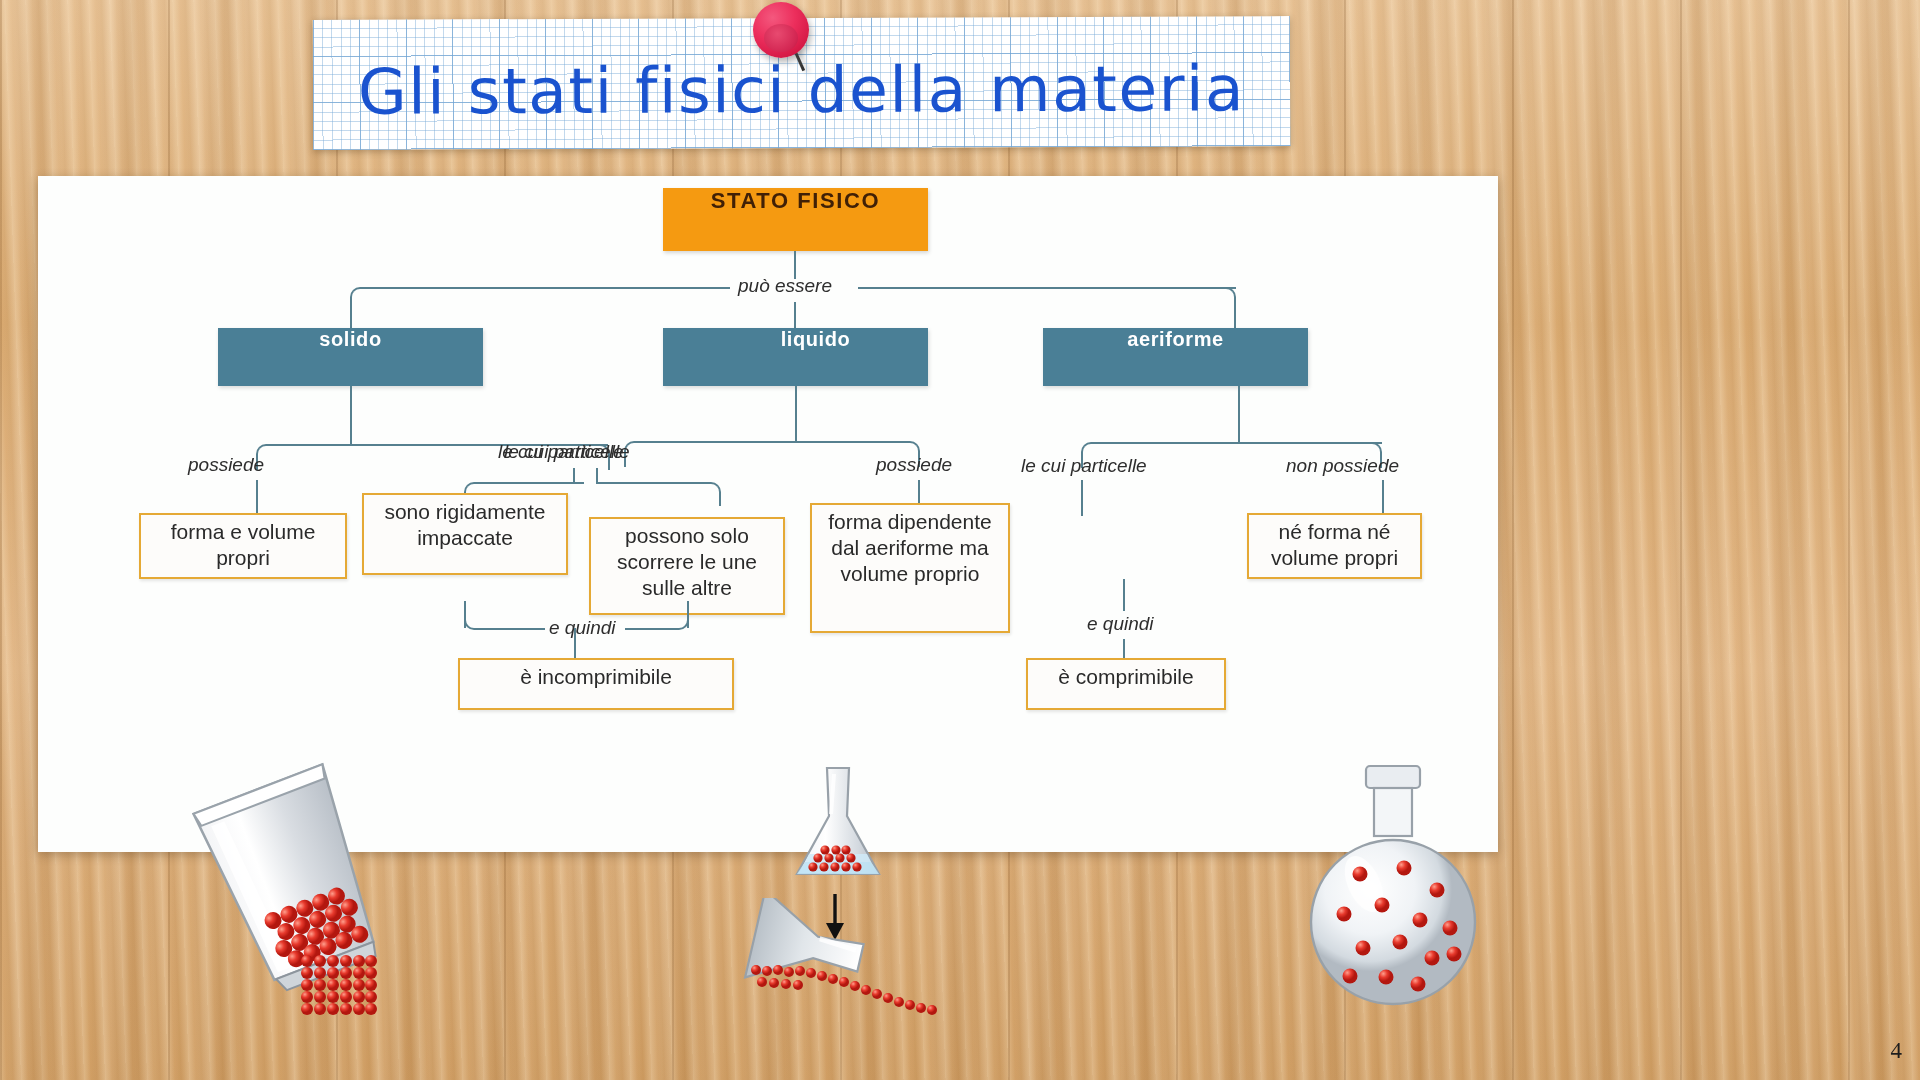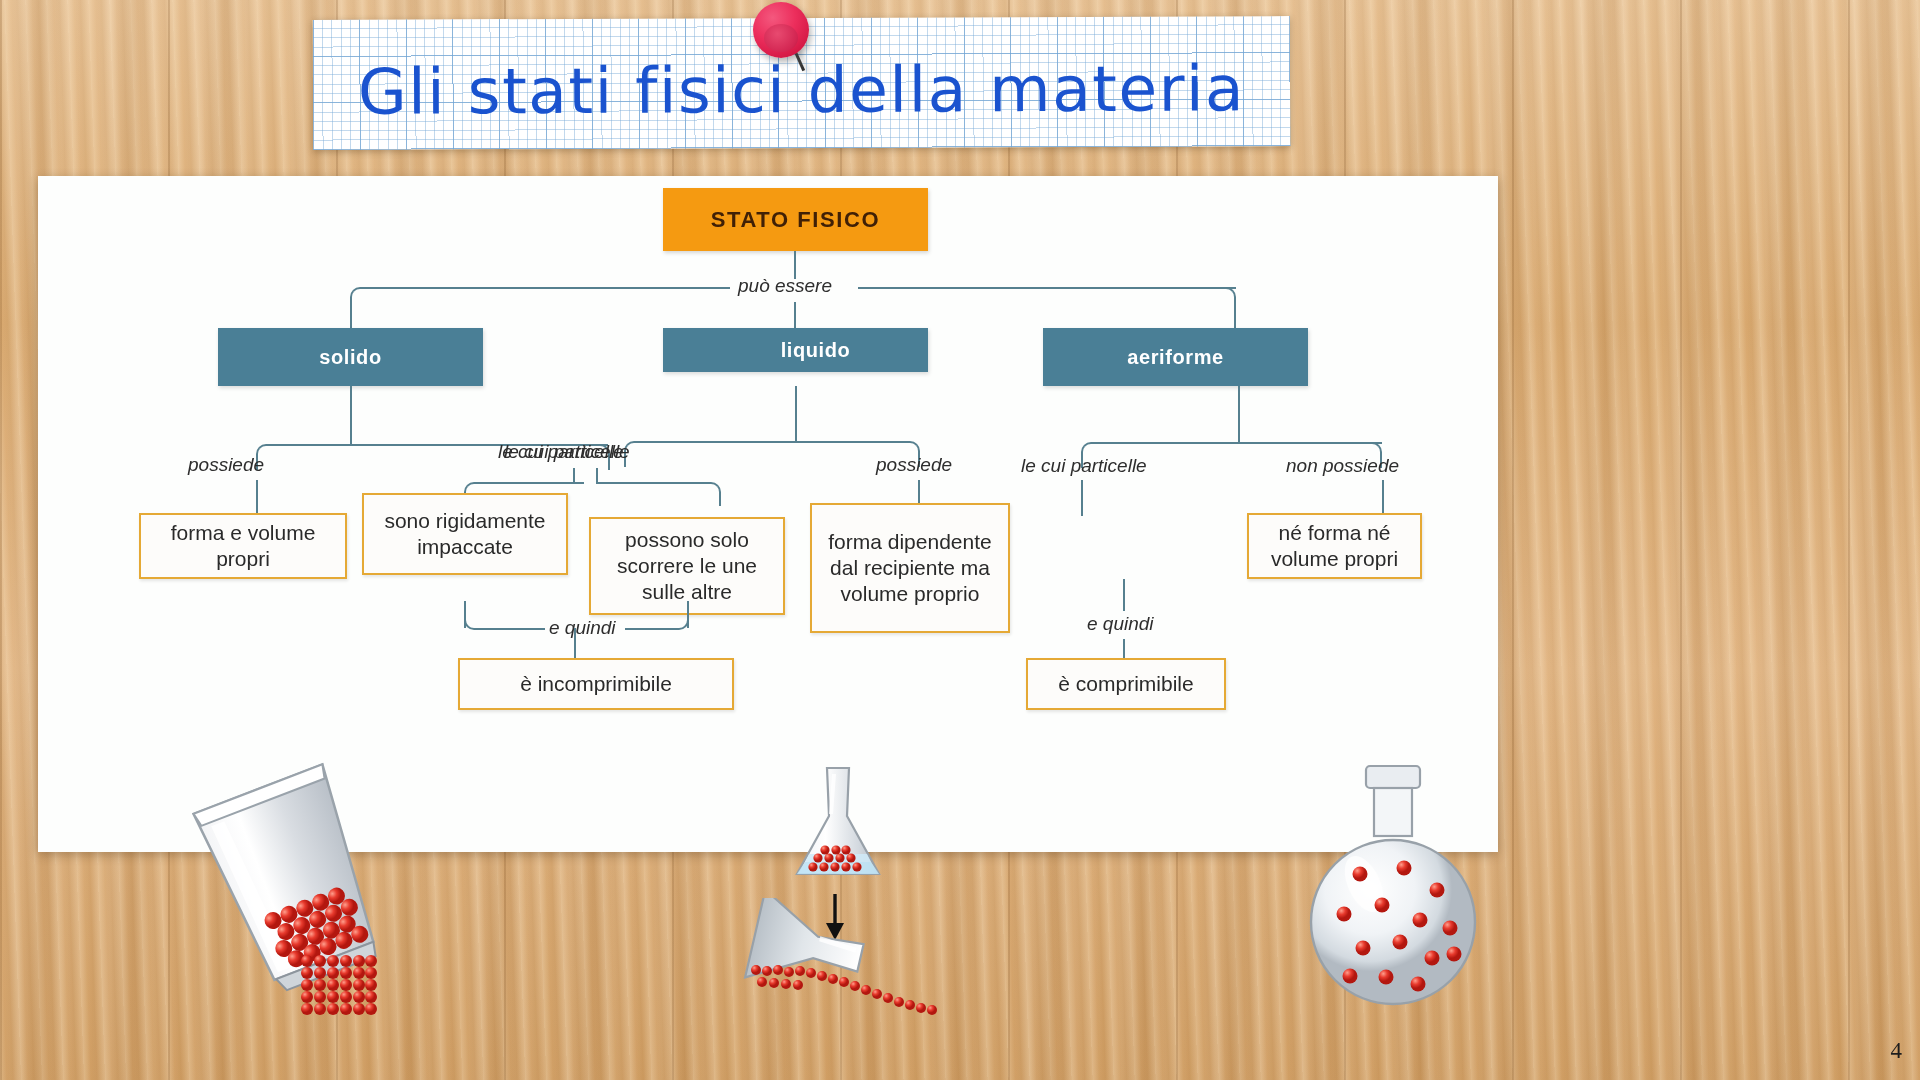--- a/index.html
+++ b/index.html
@@ -90,21 +90,21 @@
     position: absolute;
     left: 38px; top: 176px;
     width: 1460px; height: 676px;
     background: #fdfefd;
     box-shadow: 0 3px 10px rgba(60,40,15,0.30);
   }
 
   
   .node {
     position: absolute;
-    display: flex; align-items: center; justify-content: center;
+    display: flex; justify-content: center;
     text-align: center;
   }
   .node-root {
     background: #f59a11;
     color: #402006;
     font-weight: bold;
     font-size: 22px;
     letter-spacing: 1.6px;
     box-shadow: 1px 2px 4px rgba(0,0,0,0.16);
   }
@@ -193,21 +193,21 @@
   <div class="ln ln-h" style="left:322px; top:111px; width:370px;"></div>
   <div class="ln ln-h" style="left:820px; top:111px; width:378px;"></div>
   <div class="elb" style="left:312px; top:111px; width:12px; height:28px; border-width:2px 0 0 2px; border-radius:10px 0 0 0;"></div>
   <div class="elb" style="left:1186px; top:111px; width:12px; height:28px; border-width:2px 2px 0 0; border-radius:0 10px 0 0;"></div>
   <div class="ln ln-v" style="left:312px; top:137px; height:16px;"></div>
   <div class="ln ln-v" style="left:1196px; top:137px; height:16px;"></div>
 
   <div class="node node-state" style="left:180px; top:152px; width:265px; height:58px;">
     <span>solido</span>
   </div>
-  <div class="node node-state" style="left:625px; top:152px; width:265px; height:44px;padding-left:40px;">
+  <div class="node node-state" style="left:625px; top:152px; width:265px; height:58px;padding-left:40px;">
     <span>liquido</span>
   </div>
   <div class="node node-state" style="left:1005px; top:152px; width:265px; height:58px;">
     <span>aeriforme</span>
   </div>
 
   <div class="ln ln-v" style="left:312px; top:210px; height:60px;"></div>
   <div class="ln ln-h" style="left:228px; top:268px; width:342px;"></div>
   <div class="elb" style="left:218px; top:268px; width:12px; height:26px; border-width:2px 0 0 2px; border-radius:10px 0 0 0;"></div>
   <div class="elb" style="left:560px; top:268px; width:12px; height:26px; border-width:2px 2px 0 0; border-radius:0 10px 0 0;"></div>
@@ -252,21 +252,21 @@
   <div class="ln ln-h" style="left:596px; top:265px; width:163px;"></div>
   <div class="ln ln-h" style="left:757px; top:265px; width:115px;"></div>
   <div class="elb" style="left:586px; top:265px; width:12px; height:26px; border-width:2px 0 0 2px; border-radius:10px 0 0 0;"></div>
   <div class="elb" style="left:870px; top:265px; width:12px; height:26px; border-width:2px 2px 0 0; border-radius:0 10px 0 0;"></div>
 
   <div class="edge-label" style="left:466px; top:265px;">le cui particelle</div>
   <div class="edge-label" style="left:838px; top:278px;">possiede</div>
   <div class="ln ln-v" style="left:880px; top:304px; height:38px;"></div>
 
   <div class="node node-prop" style="left:772px; top:327px; width:200px; height:130px;">
-    <span>forma dipendente dal recipiente ma volume proprio</span>
+    <span>forma dipendente dal aeriforme ma volume proprio</span>
   </div>
 
   <div class="ln ln-v" style="left:1200px; top:210px; height:58px;"></div>
   <div class="ln ln-h" style="left:1053px; top:266px; width:149px;"></div>
   <div class="ln ln-h" style="left:1200px; top:266px; width:144px;"></div>
   <div class="elb" style="left:1043px; top:266px; width:12px; height:26px; border-width:2px 0 0 2px; border-radius:10px 0 0 0;"></div>
   <div class="elb" style="left:1332px; top:266px; width:12px; height:26px; border-width:2px 2px 0 0; border-radius:0 10px 0 0;"></div>
 
   <div class="edge-label" style="left:983px; top:279px;">le cui particelle</div>
   <div class="edge-label" style="left:1248px; top:279px;">non possiede</div>

